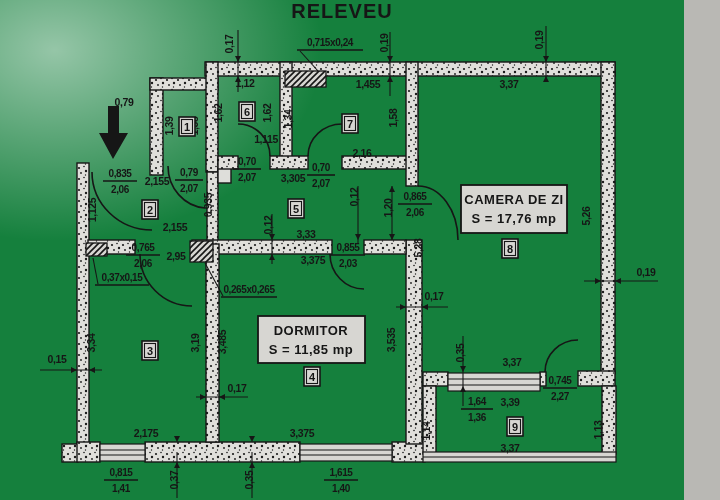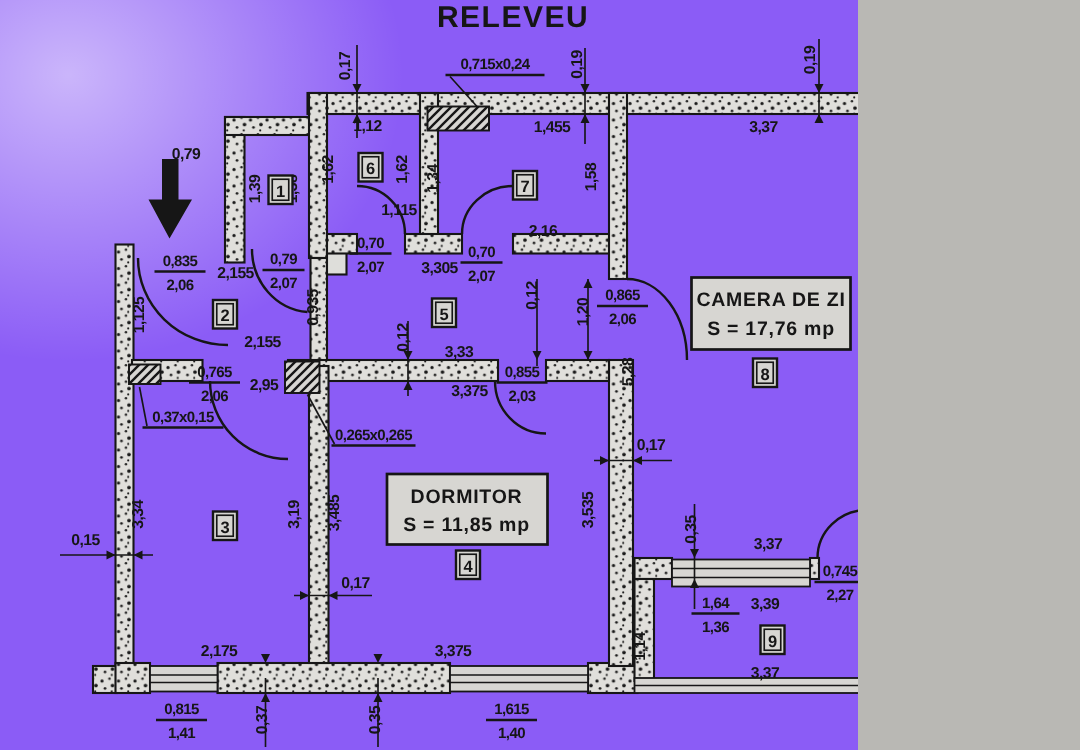--- a/index.html
+++ b/index.html
@@ -1,16 +1,16 @@
 <!DOCTYPE html>
 <html><head>
 <meta charset="utf-8">
 <style>
   html,body{margin:0;padding:0;background:#b9b8b4;}
-  .page{position:relative;width:572px;height:500px;background:#8b5cf6;overflow:hidden;
+  .page{position:relative;width:684px;height:500px;background:#15803d;overflow:hidden;
         font-family:"Liberation Sans", sans-serif;}
   .page:before{content:"";position:absolute;inset:0;
         background:radial-gradient(ellipse at 8% 10%, rgba(255,255,255,.55), rgba(255,255,255,0) 30%);
         pointer-events:none;}
   svg{position:absolute;left:0;top:0;}
   text{fill:#161616;}
   .title{font-size:20px;font-weight:bold;letter-spacing:1px;}
   .dim{font-size:10.5px;font-weight:bold;letter-spacing:-0.4px;}
   .small{font-size:10px;font-weight:bold;letter-spacing:-0.4px;}
   .roomname{font-size:13px;font-weight:bold;letter-spacing:0.5px;}

